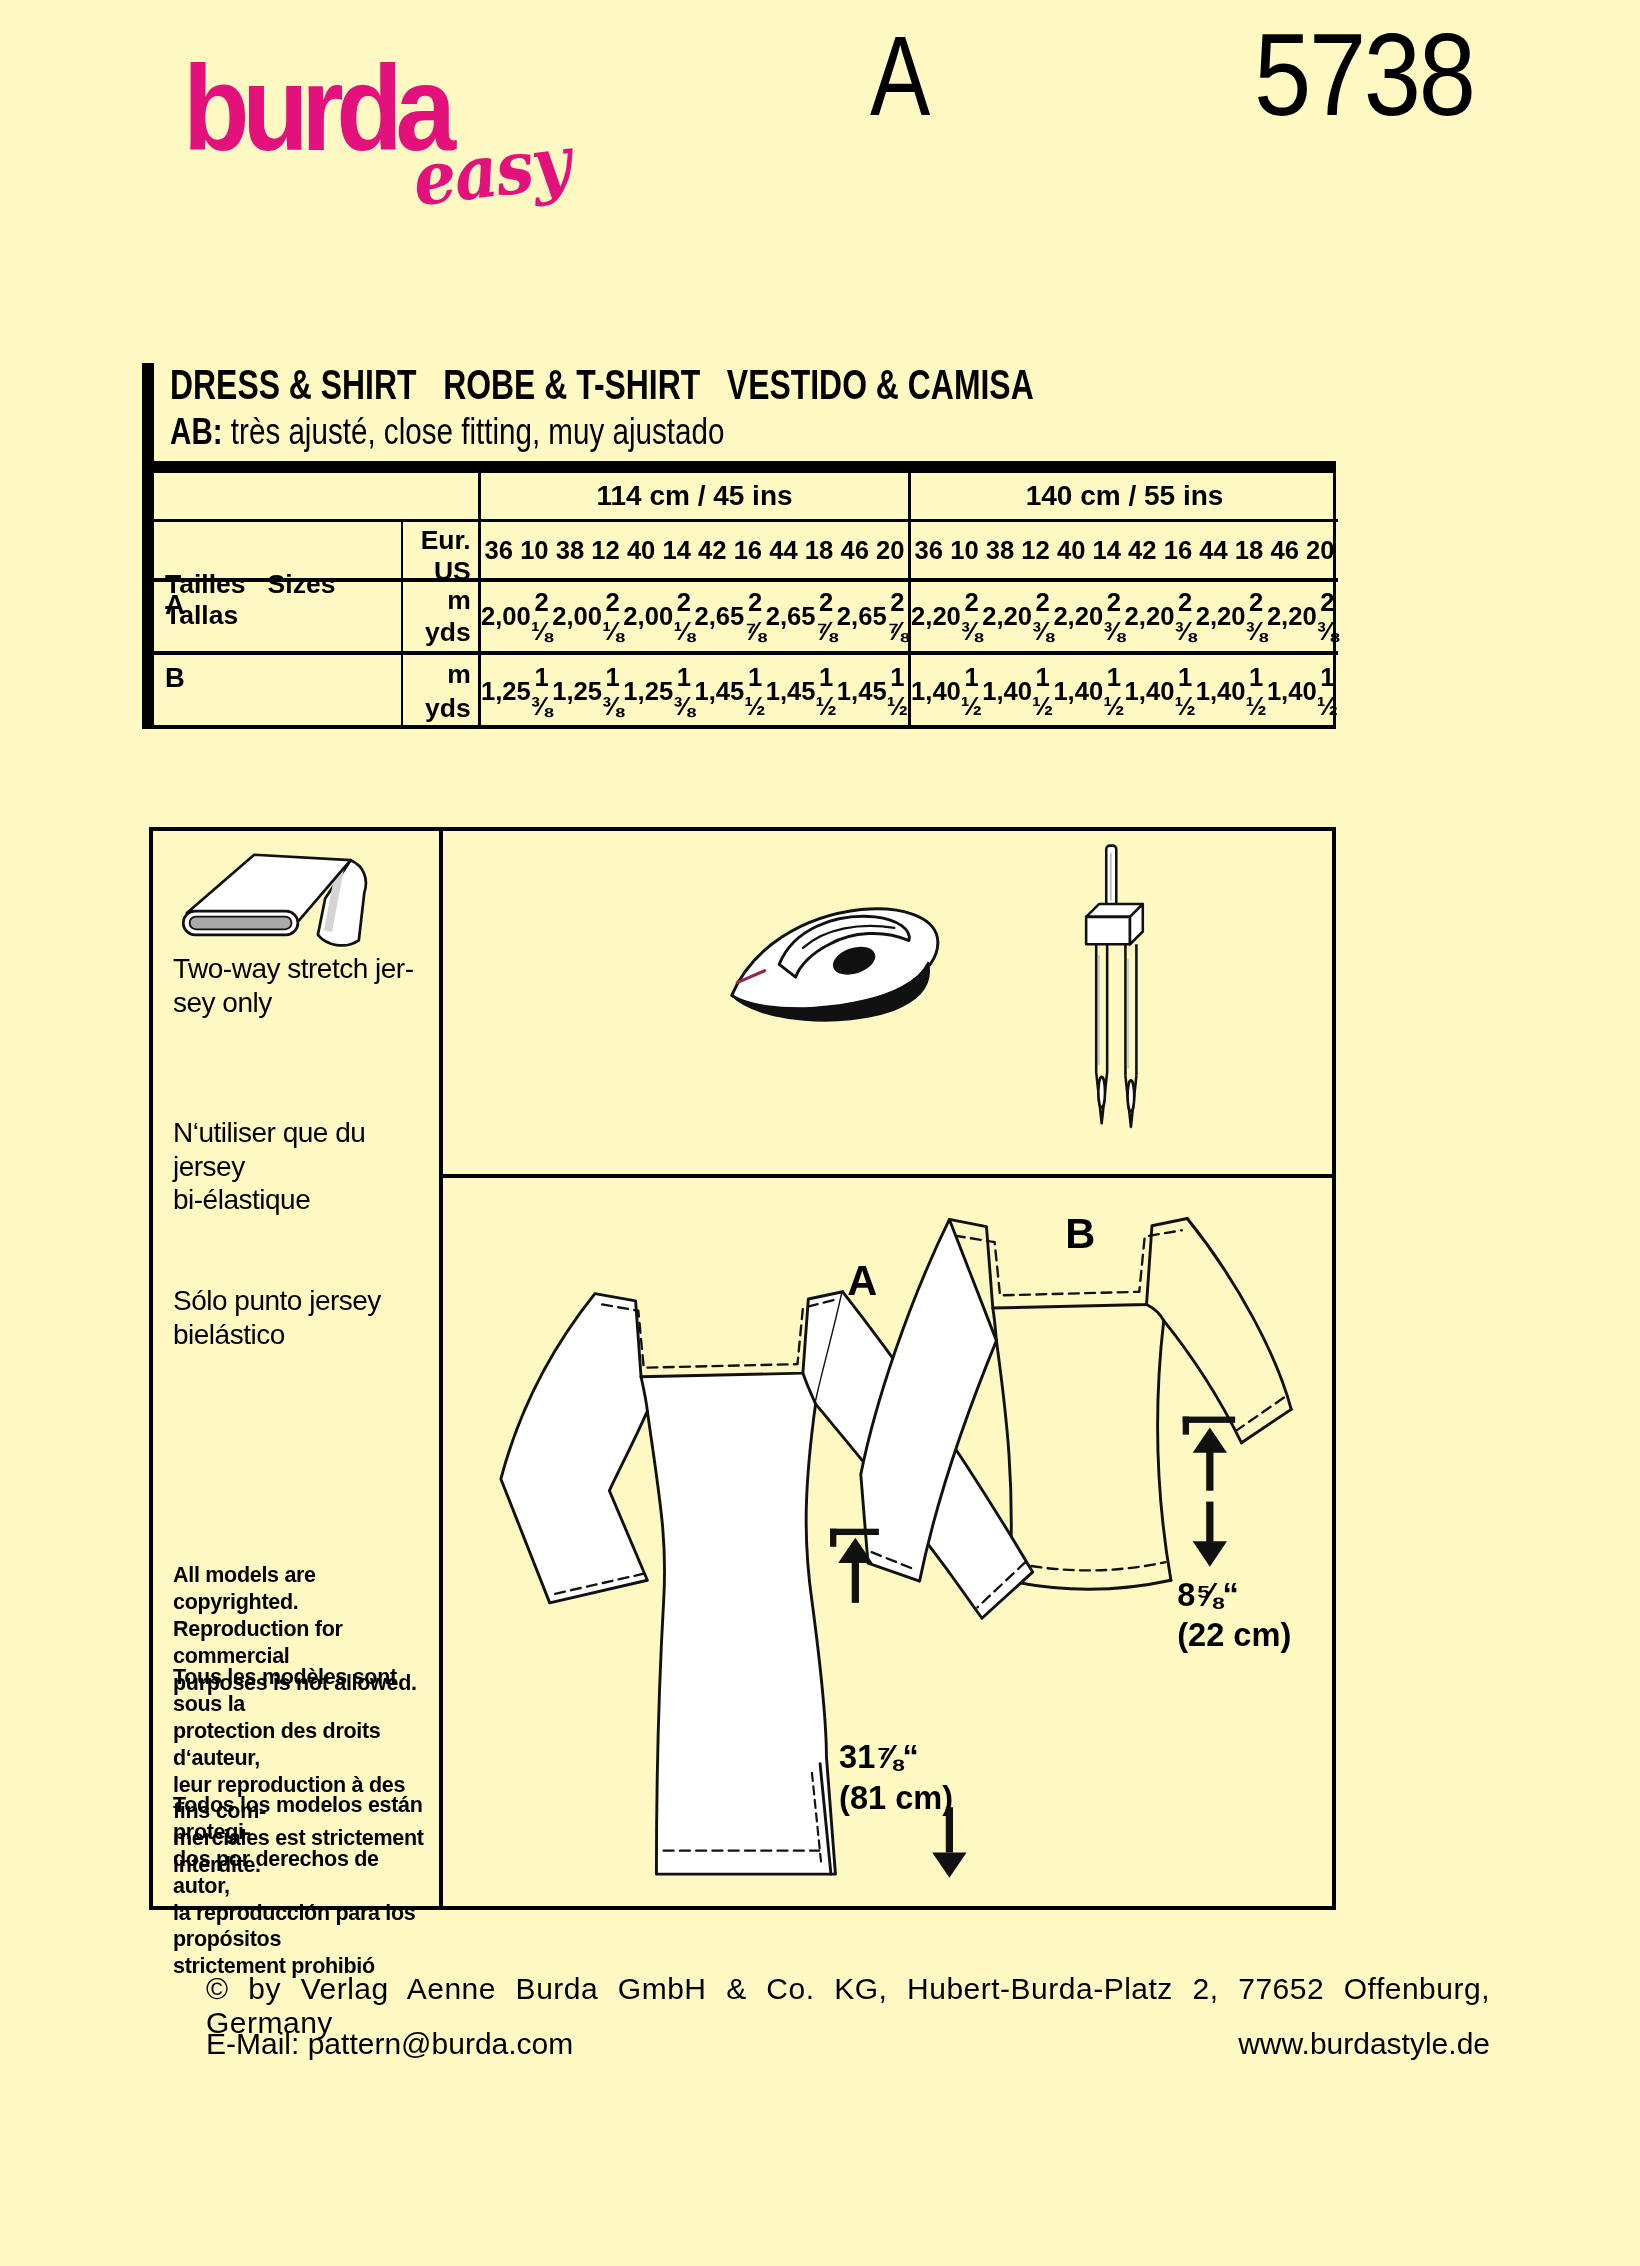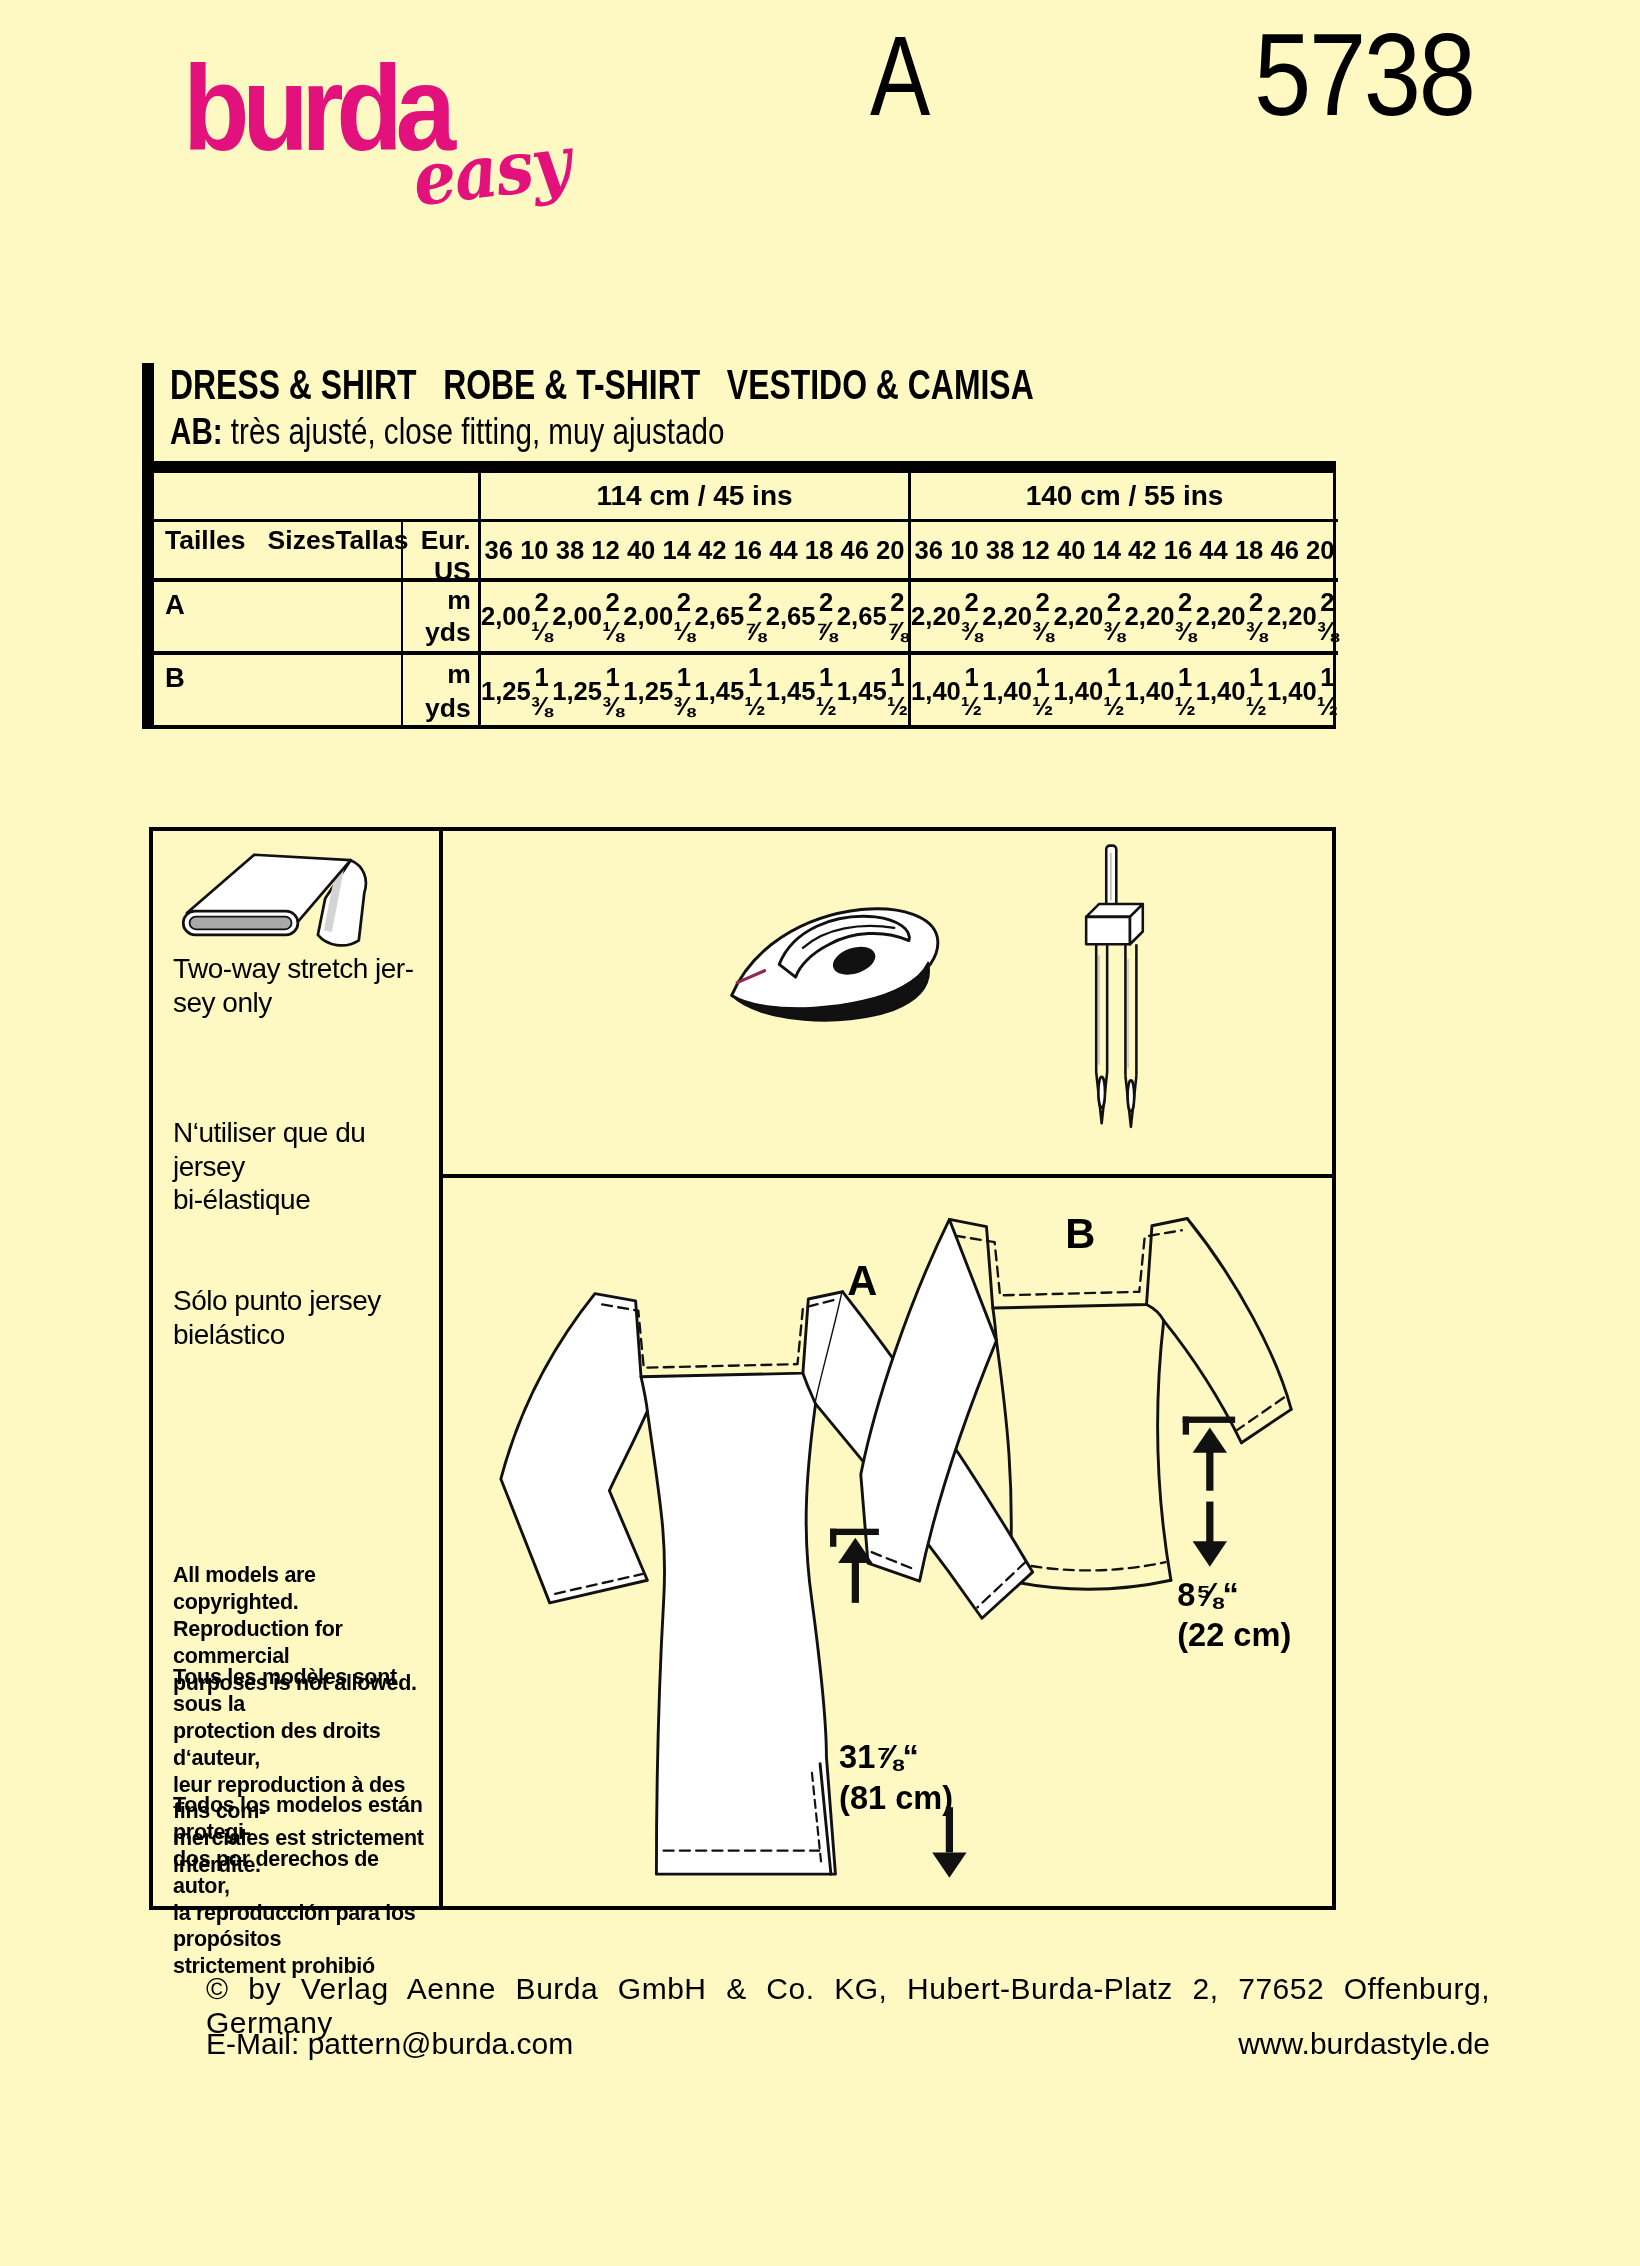--- a/index.html
+++ b/index.html
@@ -33,22 +33,22 @@
            grid-template-columns:247px 77px repeat(12,1fr);
            grid-template-rows:49px 60px 73px 73px;
            border-right:3.7px solid #000;border-bottom:4.6px solid #000;box-sizing:border-box;
            font-weight:700;font-size:25.6px;}
   .yardage>div{box-sizing:border-box;}
   .c{display:flex;flex-direction:row;justify-content:space-around;align-items:center;
      text-align:center;padding:2.7px 0;}
   .hdr{grid-column:span 6;display:flex;align-items:center;justify-content:center;
        font-size:28px;border-left:3.7px solid #000;border-bottom:3.7px solid #000;}
   .corner{grid-column:span 2;border-bottom:3.7px solid #000;}
-  .lab{display:flex;flex-direction:row;justify-content:space-around;align-items:flex-start;
-       padding:2.7px 0 2.7px 11px;font-size:26.5px;}
+  .lab{display:flex;flex-direction:column;justify-content:space-around;align-items:flex-start;
+       padding:2.7px 0 2.7px 11px;font-size:26.5px;margin-top:44px;}
   .unit{display:flex;flex-direction:column;justify-content:space-around;align-items:flex-end;
         padding:2.7px 7.3px 2.7px 0;border-left:2.7px solid #000;font-size:26.5px;text-align:center;}
   .g1{border-left:3.7px solid #000;}
   .g2{border-left:3.7px solid #000;}
   .rb{border-bottom:4.6px solid #000;}
   .rowlab{display:flex;align-items:flex-start;padding:7.3px 0 0 11px;font-size:27.4px;}
 
   
   .sidebar{left:149px;top:827px;width:290px;height:1083px;border:4.6px solid #000;
            border-right:none;box-sizing:border-box;}

